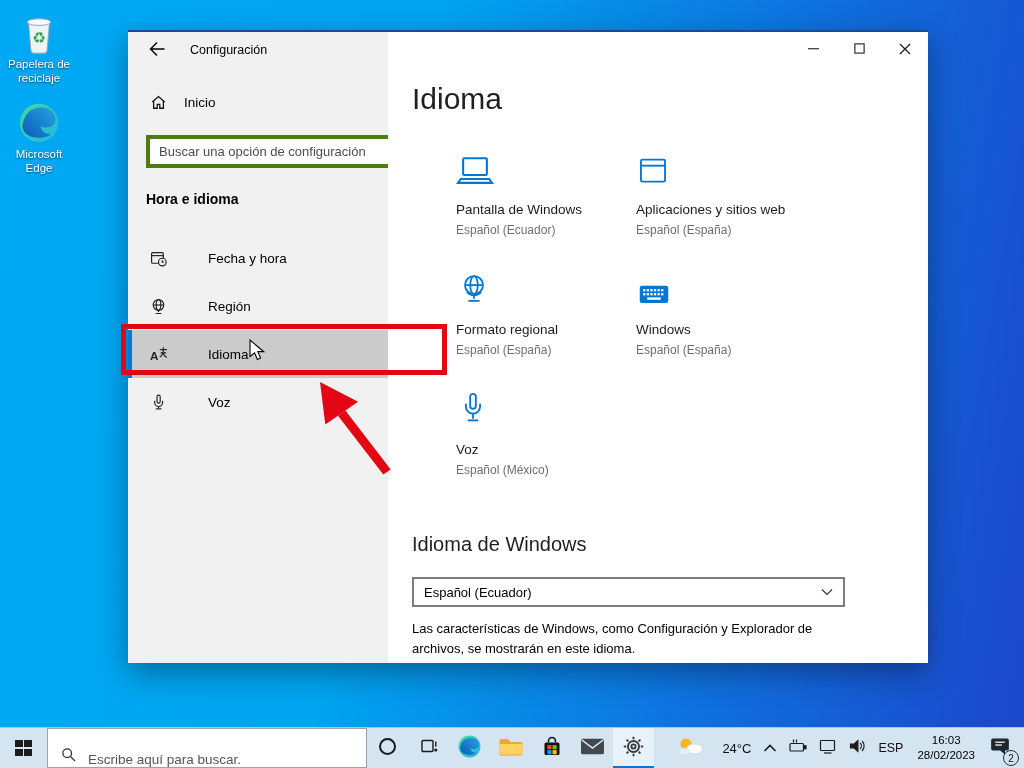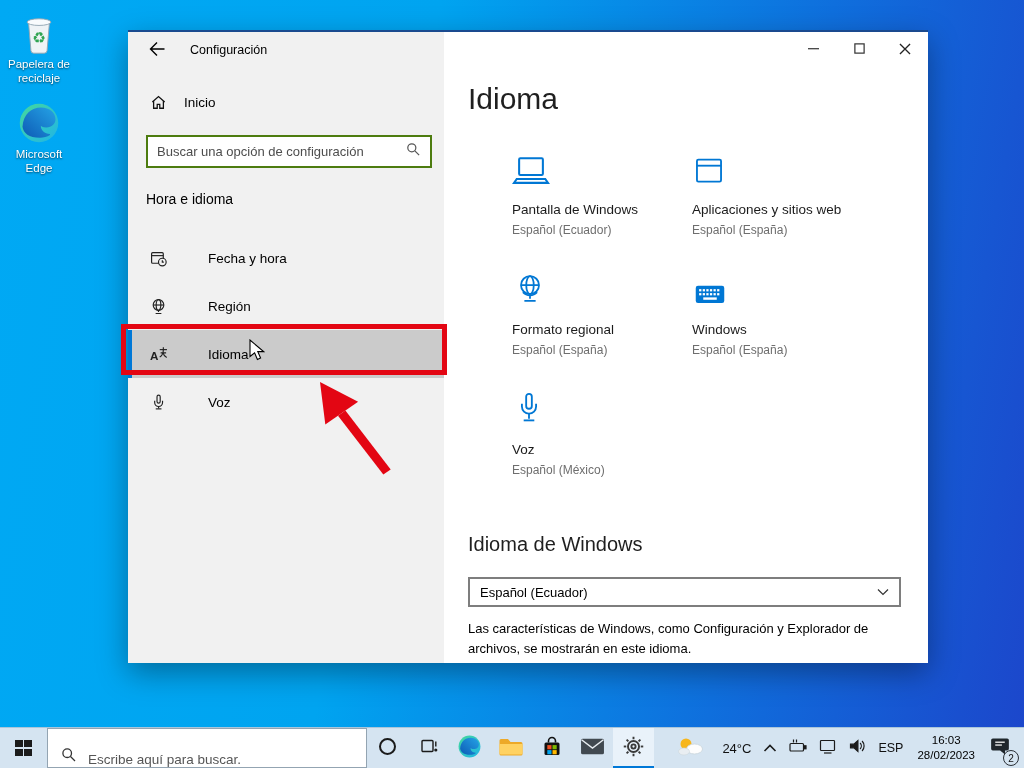--- a/index.html
+++ b/index.html
@@ -12,36 +12,36 @@
   .dicon { position:absolute; width:72px; text-align:center; cursor:default; }
   .dicon .glyph { display:flex; justify-content:center; }
   .dicon .dlabel { margin-top:3px; font-size:11.5px; color:#fff; line-height:1.18;
     text-shadow:0 1px 2px rgba(0,0,0,.65); }
   #icon-recycle { left:3px; top:13px; }
   #icon-edge { left:3px; top:101px; }
 
   
   .settings-window { position:absolute; left:128px; top:30px; width:800px; height:633px;
     display:flex; border-top:2px solid #1a4a8f; box-shadow:0 10px 28px rgba(0,0,0,.35); }
-  .sidebar { position:relative; width:316px; flex:none; background:#f1f1f1; }
+  .sidebar { position:relative; width:260px; flex:none; background:#f1f1f1; }
   .main { position:relative; flex:1; background:#fff; }
 
   .back-arrow { position:absolute; left:20px; top:8px; width:18px; height:18px; }
   .win-title { position:absolute; left:62px; top:11px; font-size:12.5px; color:#000; }
 
   .home-row { position:absolute; left:22px; top:62px; display:flex; align-items:center; gap:16px; }
   .home-row .hlabel { font-size:13.5px; color:#000; }
 
   .search-box { position:absolute; left:18px; top:103px; width:286px; height:33px;
-    background:#fff; border:2px solid #4d7c0f; display:flex; align-items:center; padding:0 9px; }
+    background:#fff; border:4px solid #4d7c0f; display:flex; align-items:center; padding:0 9px; }
   .search-box input { flex:1; border:none; outline:none; font-size:13px; color:#333;
     font-family:inherit; background:transparent; }
   .search-box input::placeholder { color:#4d4d4d; }
 
-  .section-heading { position:absolute; left:18px; top:159px; font-size:14px; font-weight:normal; color:#000; }
+  .section-heading { position:absolute; left:18px; top:159px; font-size:14px; font-weight:bold; color:#000; }
 
   .nav { position:absolute; left:0; right:0; top:202px; }
   .nav-item { position:relative; height:48px; display:flex; align-items:center;
     padding-left:22px; gap:40px; cursor:default; }
   .nav-item .nlabel { font-size:13.5px; color:#000; }
   .nav-item.selected { background:#cbcbcb; }
   .nav-item.selected::before { content:""; position:absolute; left:0; top:0; bottom:0;
     width:4px; background:#0078d7; }
   .nav-ic { width:18px; height:17px; display:flex; }
 

